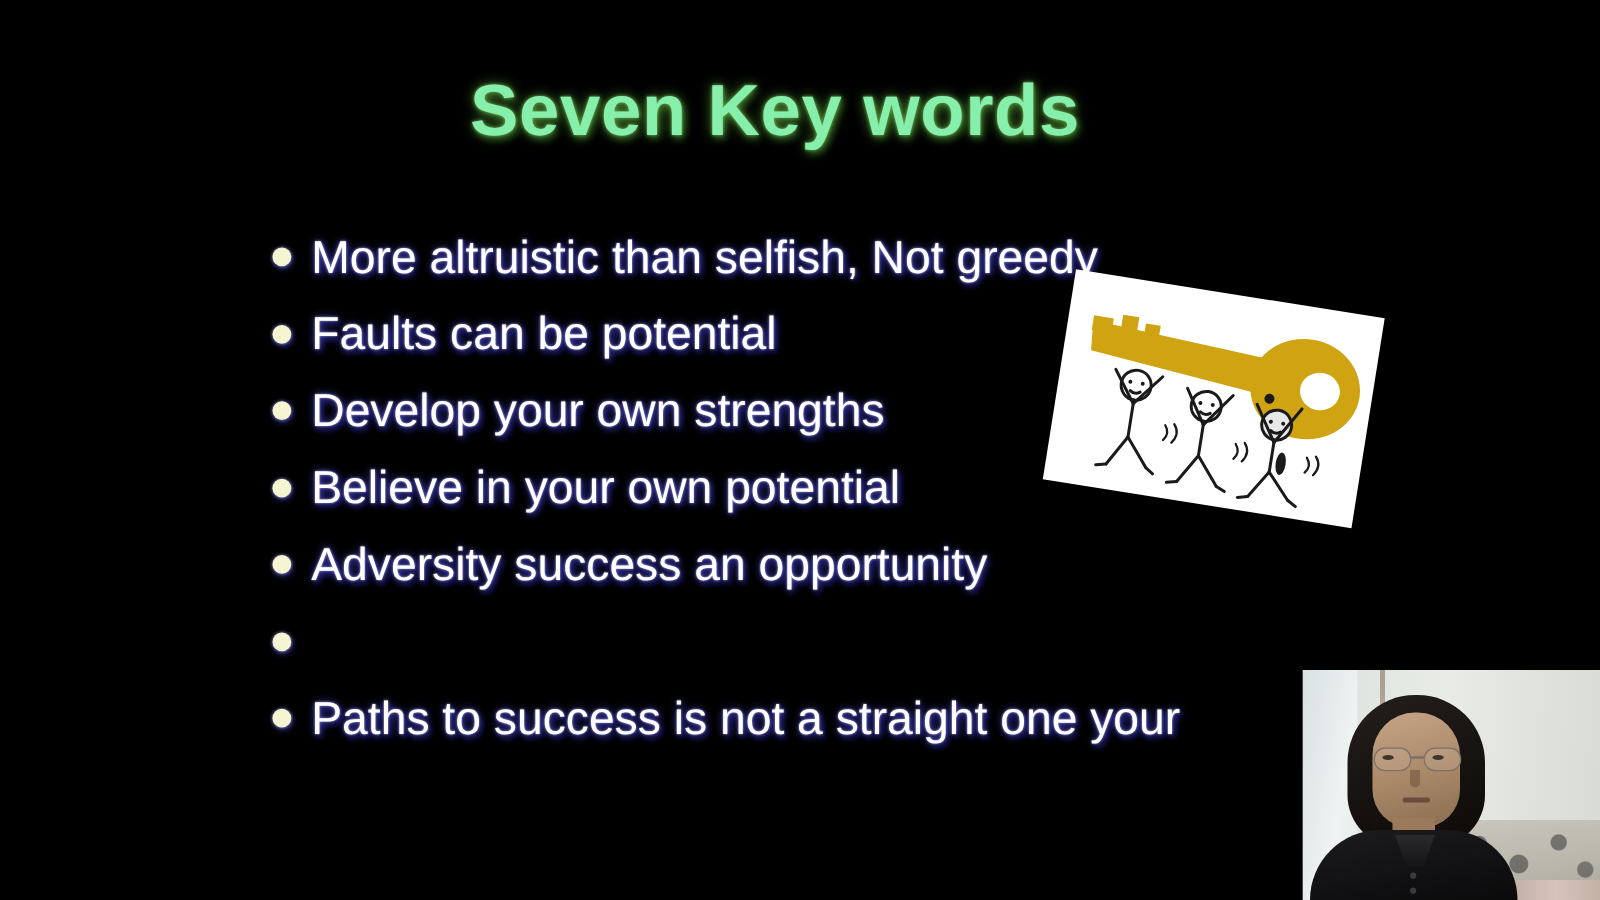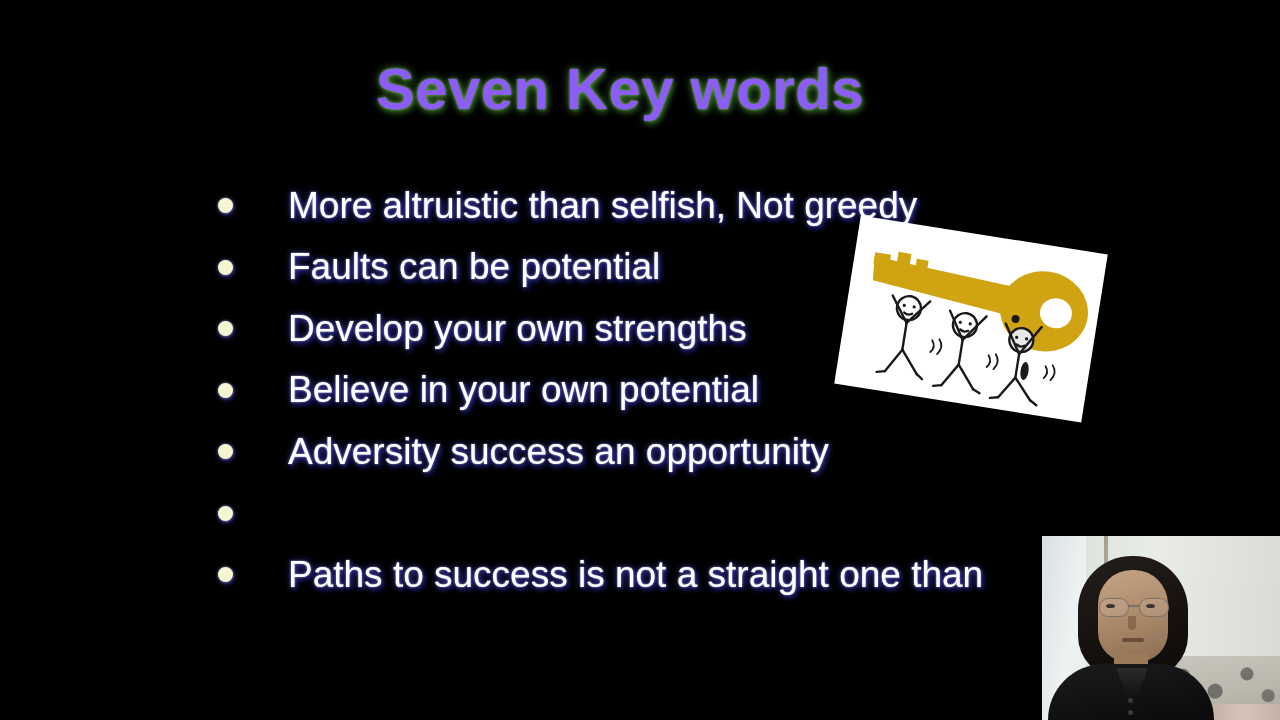--- a/index.html
+++ b/index.html
@@ -19,21 +19,21 @@
   
   #slide-title {
     position: absolute;
     left: 0;
     top: 55px;
     width: 1240px;
     text-align: center;
     font-size: 58px;
     font-weight: bold;
     letter-spacing: 0.5px;
-    color: #8b5cf6;
+    color: #86efac;
     text-shadow:
       0 0 3px rgba(120,190,90,0.9),
       0 0 10px rgba(90,160,60,0.75),
       2px 3px 6px rgba(40,90,30,0.8);
     white-space: nowrap;
   }
 
   
   #bullet-list {
     position: absolute;
@@ -42,21 +42,20 @@
     width: 900px;
     list-style: none;
     margin: 0;
     padding: 0;
   }
   .bullet-row {
     position: relative;
     height: 61.5px;
     display: flex;
     align-items: center;
-    gap: 39px;
   }
   .bullet-dot {
     flex: 0 0 auto;
     width: 15px;
     height: 15px;
     border-radius: 50%;
     background: #f6f5d2;
     box-shadow:
       0 0 3px rgba(190,190,255,0.75),
       1px 2px 5px rgba(60,60,190,0.7);
@@ -206,21 +205,21 @@
     </li>
     <li class="bullet-row">
       <span class="bullet-dot"></span>
       <span class="bullet-text">Adversity success an opportunity</span>
     </li>
     <li class="bullet-row">
       <span class="bullet-dot"></span>
     </li>
     <li class="bullet-row">
       <span class="bullet-dot"></span>
-      <span class="bullet-text">Paths to success is not a straight one than</span>
+      <span class="bullet-text">Paths to success is not a straight one your</span>
     </li>
   </ul>
 
   <div id="key-card">
     <svg width="250" height="170" viewBox="0 0 250 170">
 
       <g fill="#d0a313">
         <path d="M20,38 L22,62 L186,78 L186,48 Z"></path>
         <rect x="20" y="34" width="16" height="12"></rect>
         <rect x="43" y="30" width="13" height="16"></rect>

